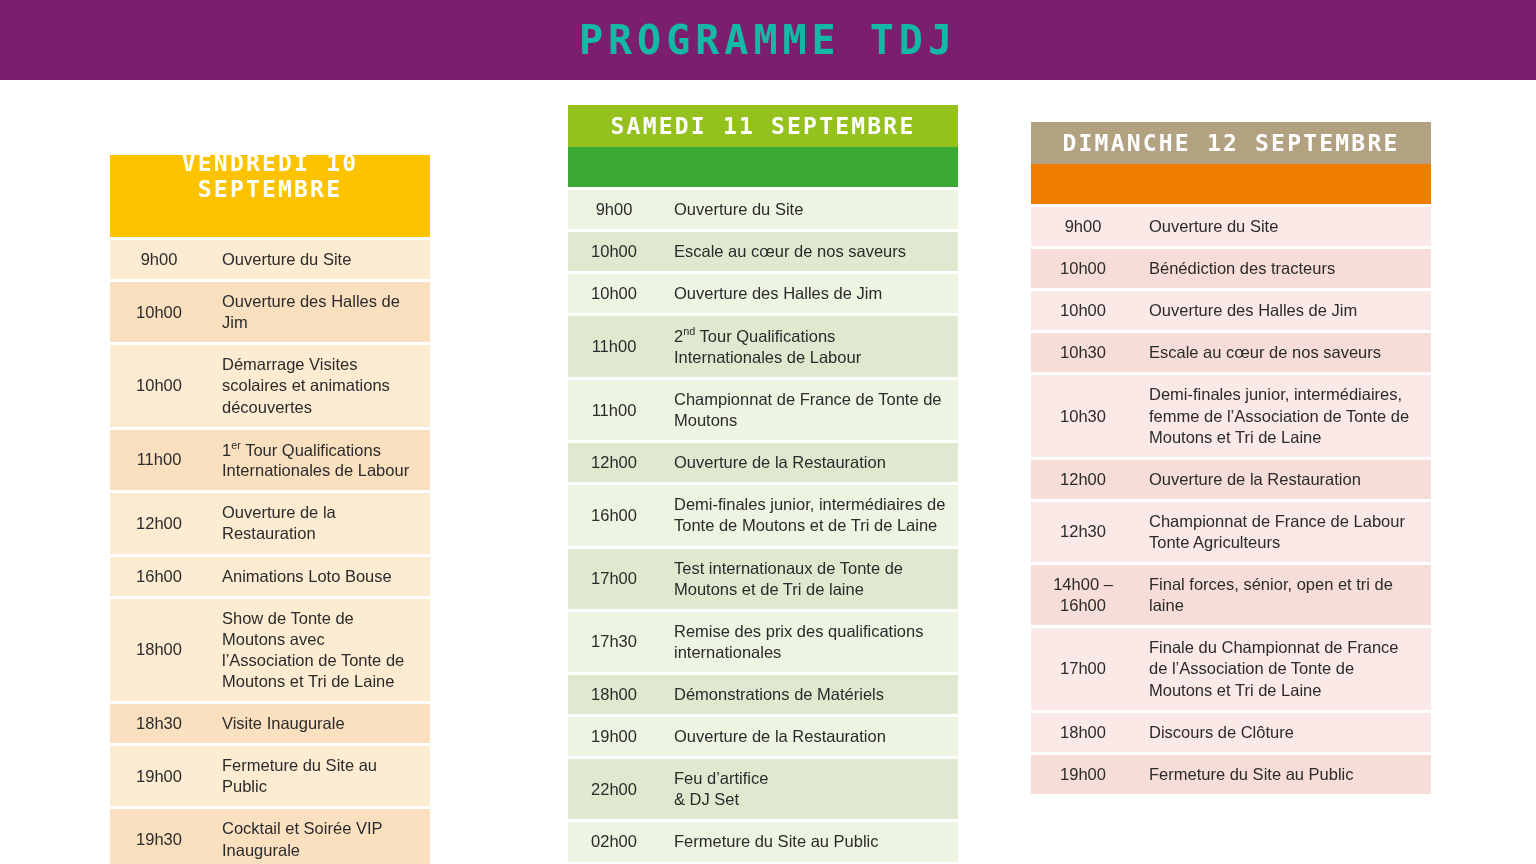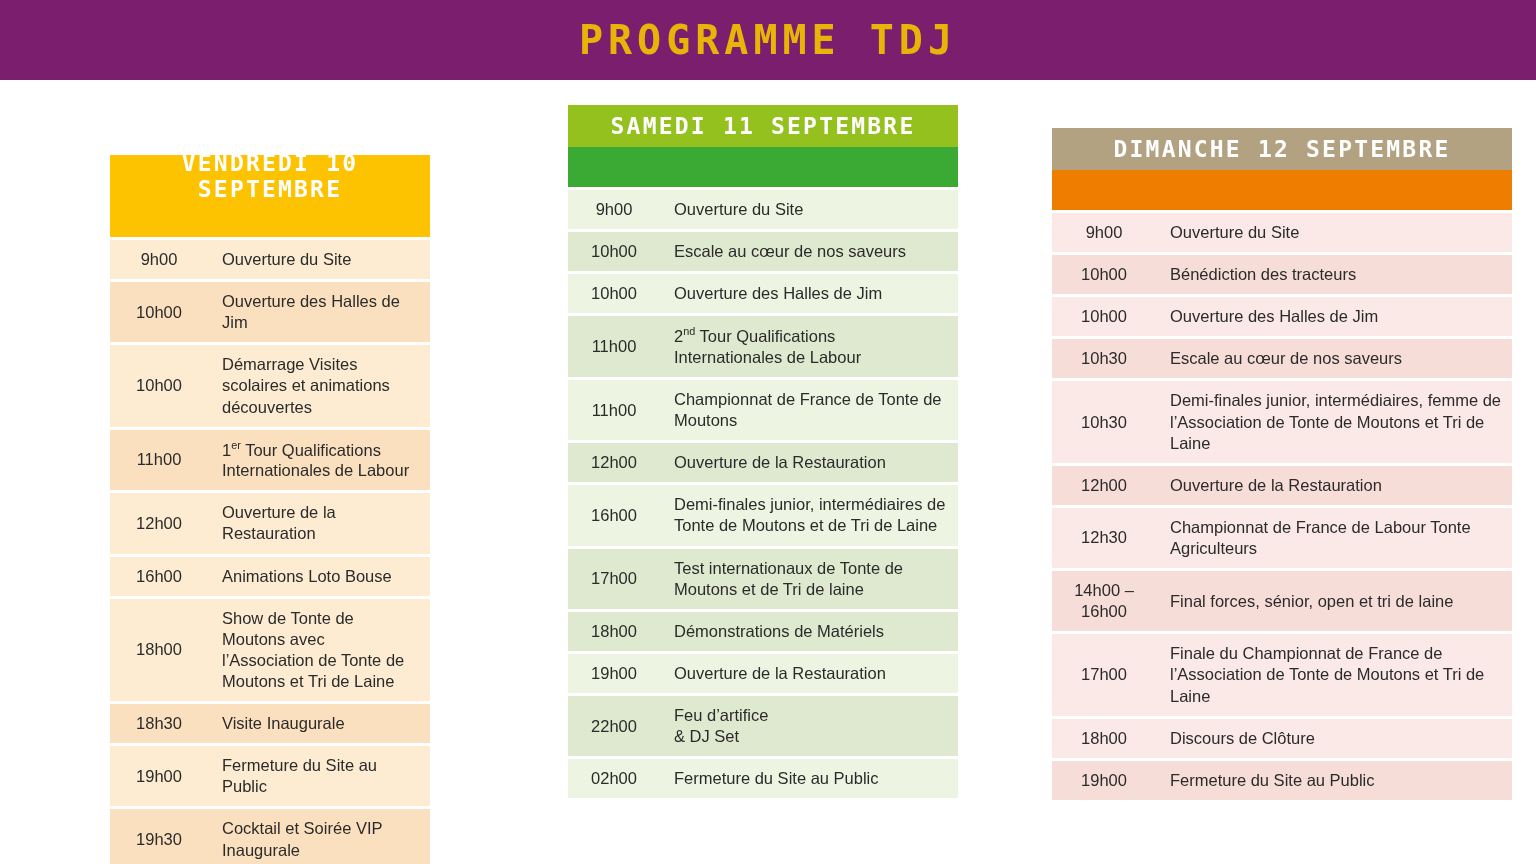--- a/index.html
+++ b/index.html
@@ -29,21 +29,21 @@
     background: #7b1e6e;
   }
   .header-title {
     position: absolute;
     left: 0;
     top: 0;
     width: 1536px;
     height: 80px;
     line-height: 80px;
     text-align: center;
-    color: #eab308;
+    color: #14b8a6;
     font-size: 40px;
     font-weight: bold;
     letter-spacing: 5px;
     font-family: "DejaVu Sans Mono", monospace;
   }
 
   
   .col {
     position: absolute;
   }
@@ -217,41 +217,45 @@
             <td class="label">Ouverture de la Restauration</td>
           </tr>
           <tr>
             <td class="time">16h00</td>
             <td class="label">Demi-finales junior, intermédiaires de Tonte de Moutons et de Tri de Laine</td>
           </tr>
           <tr class="alt">
             <td class="time">17h00</td>
             <td class="label">Test internationaux de Tonte de Moutons et de Tri de laine</td>
           </tr>
+          <tr>
+            <td class="time">17h30</td>
+            <td class="label">Remise des prix des qualifications internationales</td>
+          </tr>
           <tr class="alt">
             <td class="time">18h00</td>
             <td class="label">Démonstrations de Matériels</td>
           </tr>
           <tr>
             <td class="time">19h00</td>
             <td class="label">Ouverture de la Restauration</td>
           </tr>
           <tr class="alt">
             <td class="time">22h00</td>
             <td class="label">Feu d’artifice<br>&amp; DJ Set</td>
           </tr>
           <tr>
             <td class="time">02h00</td>
             <td class="label">Fermeture du Site au Public</td>
           </tr>
         </tbody>
     </table>
   </div>
 
-  <div class="col sun" style="left:1031px; top:128px; width:460px;margin-left:21px;">
+  <div class="col sun" style="left:1031px; top:122px; width:400px;">
     <div class="col-title" style="height:42px;">DIMANCHE 12 SEPTEMBRE</div>
     <div class="col-subbar">
       <div class="sub-time" style="width:104px;height:40px;"></div>
       <div class="sub-label" style="height:40px;"></div>
     </div>
     <table class="sched">
       <colgroup>
           <col style="width:104px;">
           <col>
         </colgroup>

